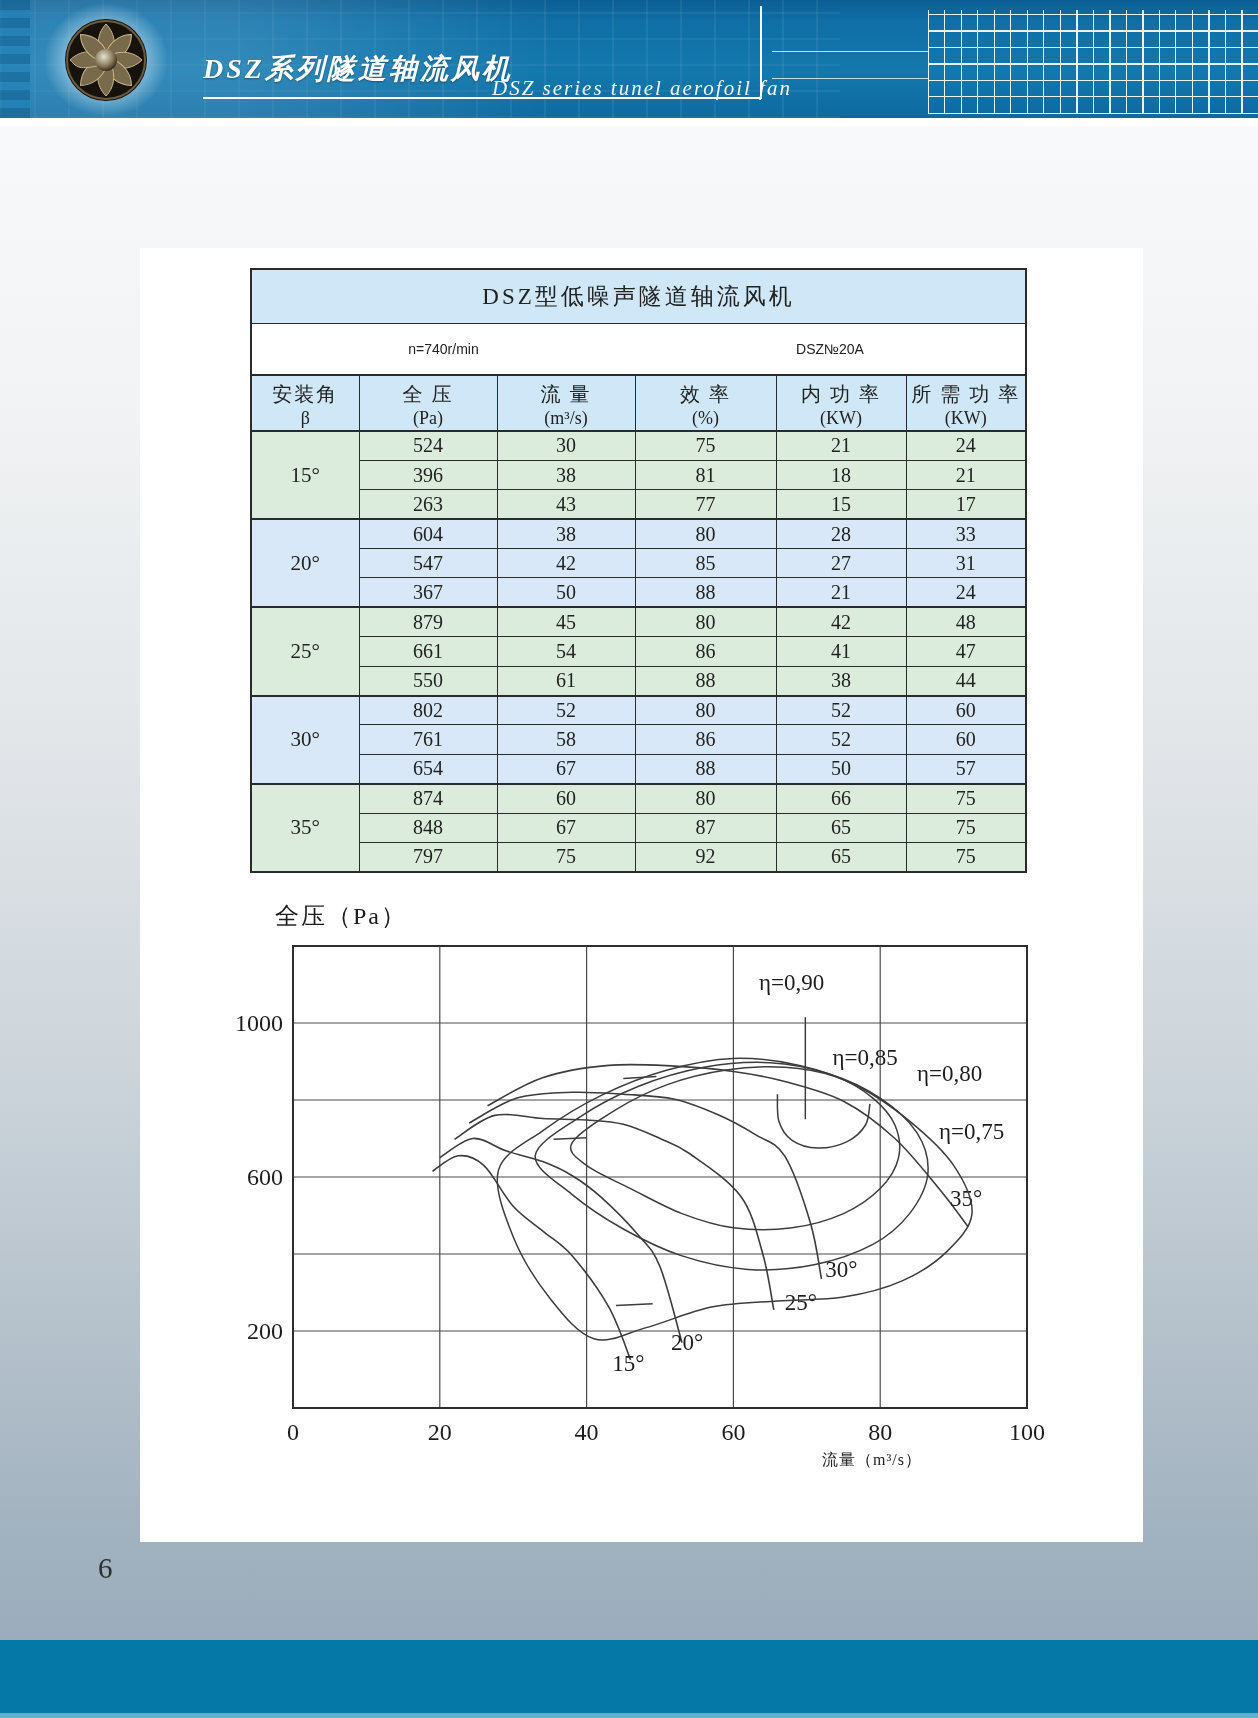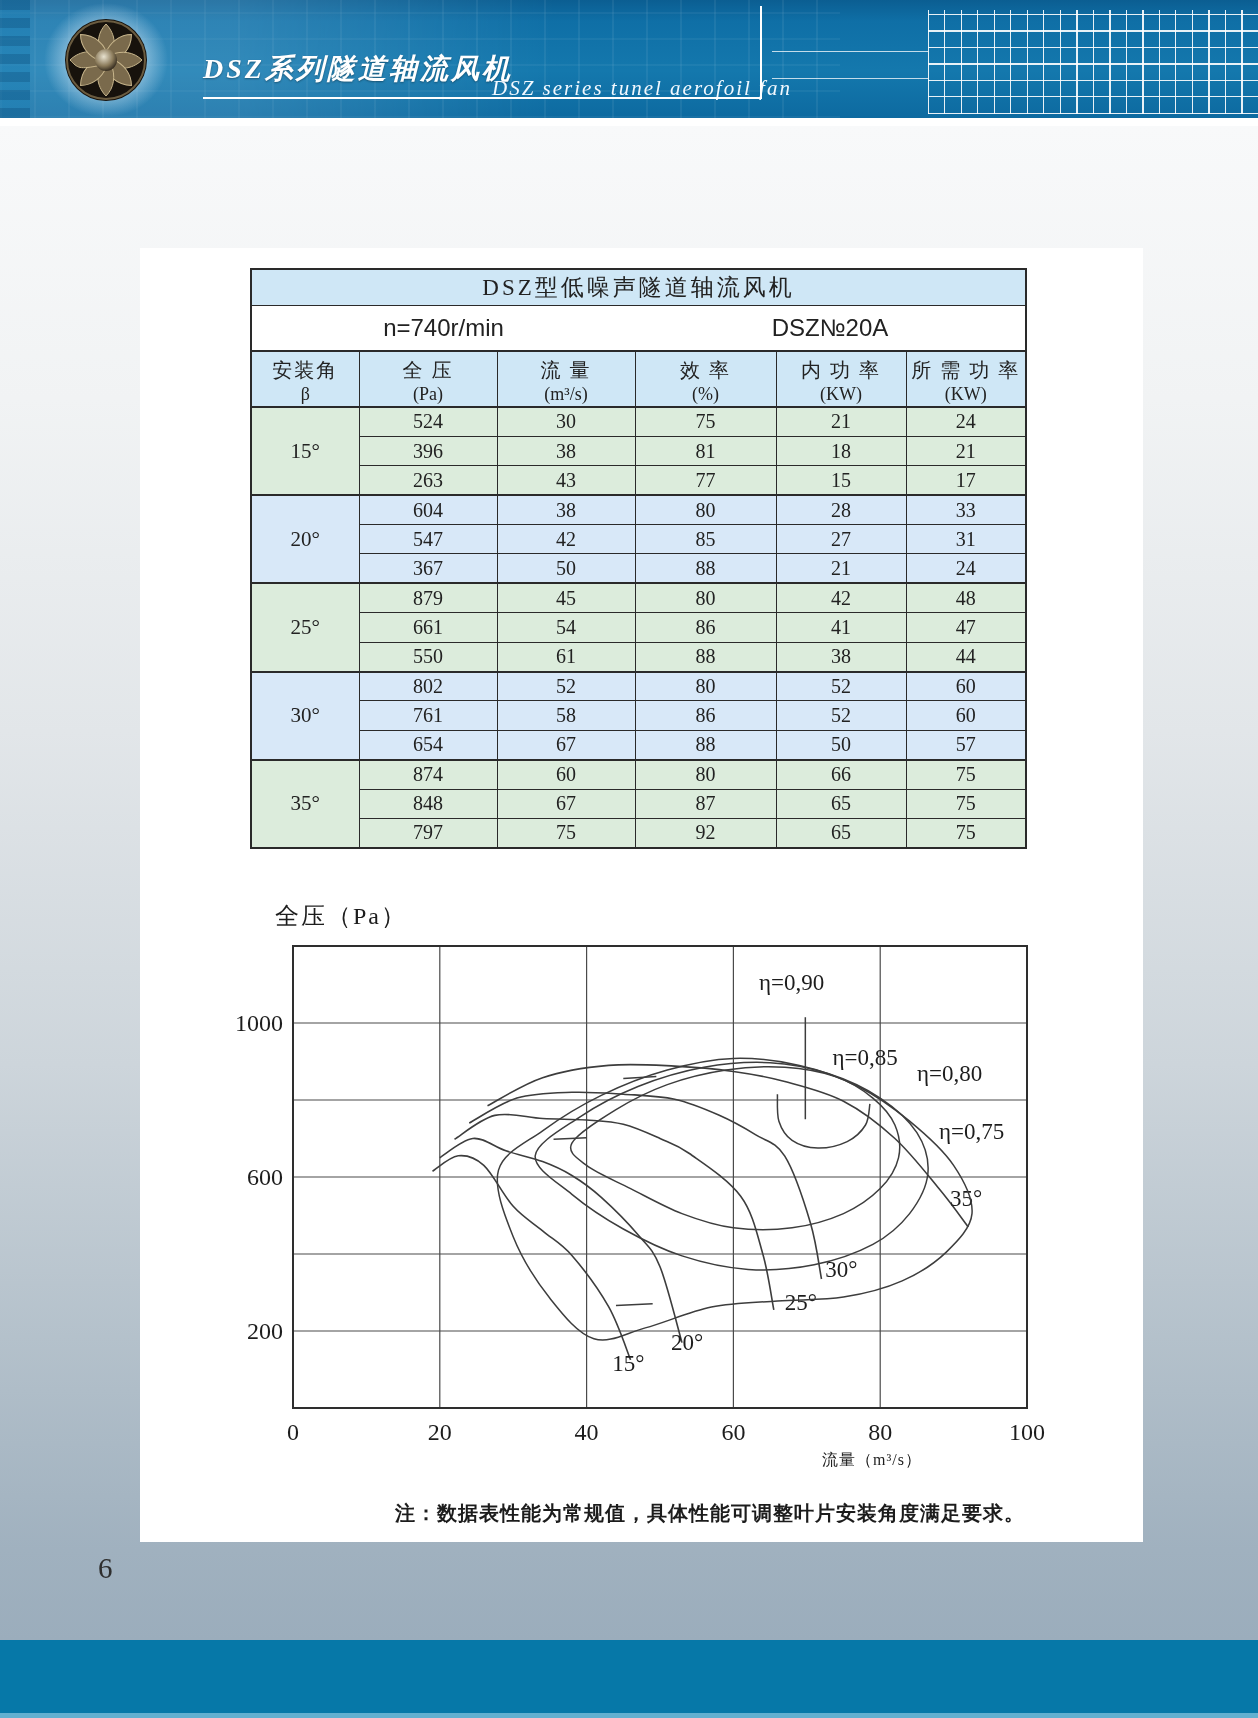--- a/index.html
+++ b/index.html
@@ -39,23 +39,23 @@
   .footer{position:absolute;left:0;top:1640px;width:1258px;height:78px;background:var(--footer-blue,#0678a8);}
   .footer-strip{position:absolute;left:0;top:1713px;width:1258px;height:5px;background:#62b0d0;}
   .pageno{position:absolute;left:98px;top:1552px;font-size:29px;color:#2e2e2e;}
 
   
   .fan-table{position:absolute;left:250px;top:268px;width:775px;border-collapse:collapse;
      table-layout:fixed;font-size:20px;color:#222;}
   .fan-table td,.fan-table th{border:1px solid var(--border,#2a2a2a);text-align:center;
      font-weight:normal;padding:0;}
   .fan-table{border:2px solid var(--border,#2a2a2a);}
-  .fan-table .title-row th{height:36px;background:var(--thead-bg,#cfe7f6);font-size:23px;letter-spacing:3px;
+  .fan-table .title-row th{height:54px;background:var(--thead-bg,#cfe7f6);font-size:23px;letter-spacing:3px;
      border-bottom:1px solid var(--border,#2a2a2a);}
-  .fan-table .sub-row td{height:46px;background:#ffffff;font-size:24px;
+  .fan-table .sub-row td{height:52px;background:#ffffff;font-size:14px;
      font-family:"Liberation Sans",sans-serif;}
   .fan-table .sub-row td:first-child{border-right:none;}
   .fan-table .sub-row td:last-child{border-left:none;}
   .fan-table .head-row th{height:56px;background:var(--thead-bg,#cfe7f6);
      border-top:2px solid var(--border,#2a2a2a);border-bottom:2px solid var(--border,#2a2a2a);}
   .fan-table .head-row .l1{font-size:20px;letter-spacing:2px;line-height:26px;padding-top:3px;}
   .fan-table .head-row .l2{font-size:18px;line-height:22px;}
   .fan-table td{height:29.4px;}
   .fan-table tr.green td{background:var(--green-bg,#dcecdc);margin-left:6px;}
   .fan-table tr.blue td{background:var(--blue-bg,#d8e8f8);}
@@ -322,18 +322,17 @@
         <path d="M484.4,148.2C484.7,152.7 483.5,167.5 485.9,175.2C488.4,182.9 492.6,189.9 499.1,194.4C505.6,198.9 515.6,201.9 524.8,202.1C534.0,202.3 546.2,199.4 554.2,195.6C562.1,191.7 568.7,185.3 572.5,179.0C576.3,172.7 576.2,161.4 576.9,157.9" fill="none" stroke="#3d3d3d" stroke-width="1.5" data-name="efficiency-contour-3"></path>
         <line x1="512.332" y1="71.22500000000002" x2="512.332" y2="173.25" stroke="#3d3d3d" stroke-width="1.5" data-name="contour-leader-line"></line>
         <text x="466.09" y="44.27499999999998" font-size="23" font-family="&quot;Liberation Serif&quot;,serif" fill="#1d1d1d" data-name="efficiency-label-3">η=0,90</text>
         <line x1="322.96" y1="359.59000000000003" x2="359.66" y2="357.665" stroke="#3d3d3d" stroke-width="1.5" data-name="dash-mark"></line>
         <line x1="260.57" y1="193.26999999999998" x2="293.6" y2="191.73000000000002" stroke="#3d3d3d" stroke-width="1.5" data-name="dash-mark"></line>
         <line x1="330.3" y1="132.44" x2="363.33" y2="130.515" stroke="#3d3d3d" stroke-width="1.5" data-name="dash-mark"></line>
       </svg>
   </div>
   <div class="xlab" data-name="chart-x-axis-title">流量（m³/s）</div>
 
-  <div class="note" data-name="footnote">注：数据表性能为常规值，具体性能可调整叶片安装角度满足要求。</div>
   <div class="pageno" data-name="page-number">6</div>
 
   <div class="footer" data-name="footer-band"></div>
   <div class="footer-strip" data-name="footer-bottom-strip"></div>
 </div>
 
 </body></html>

